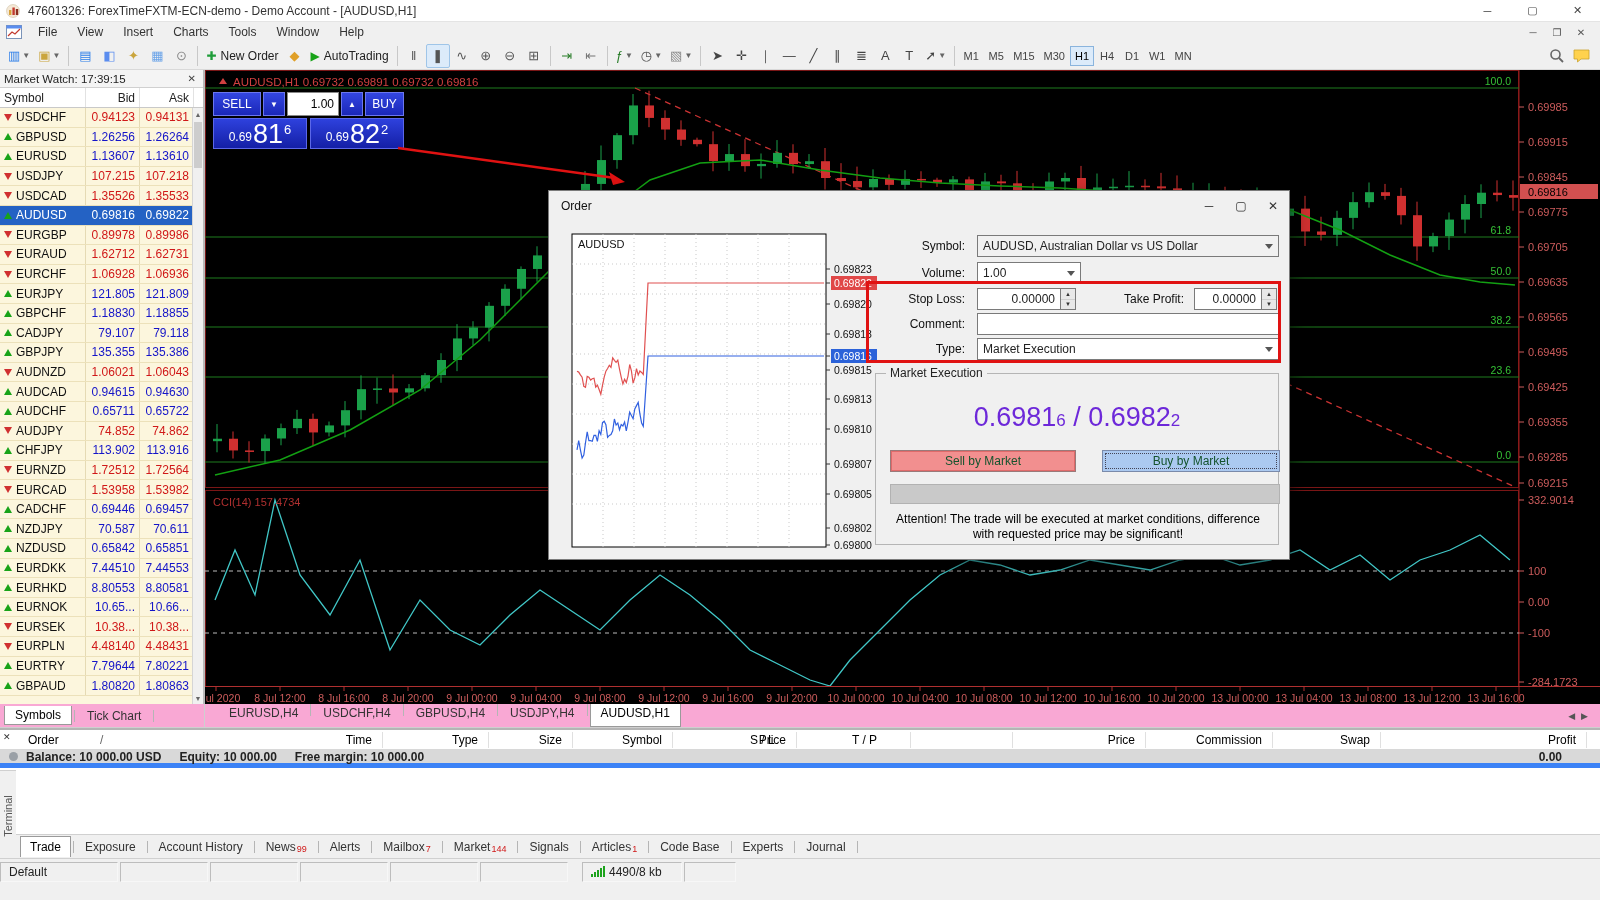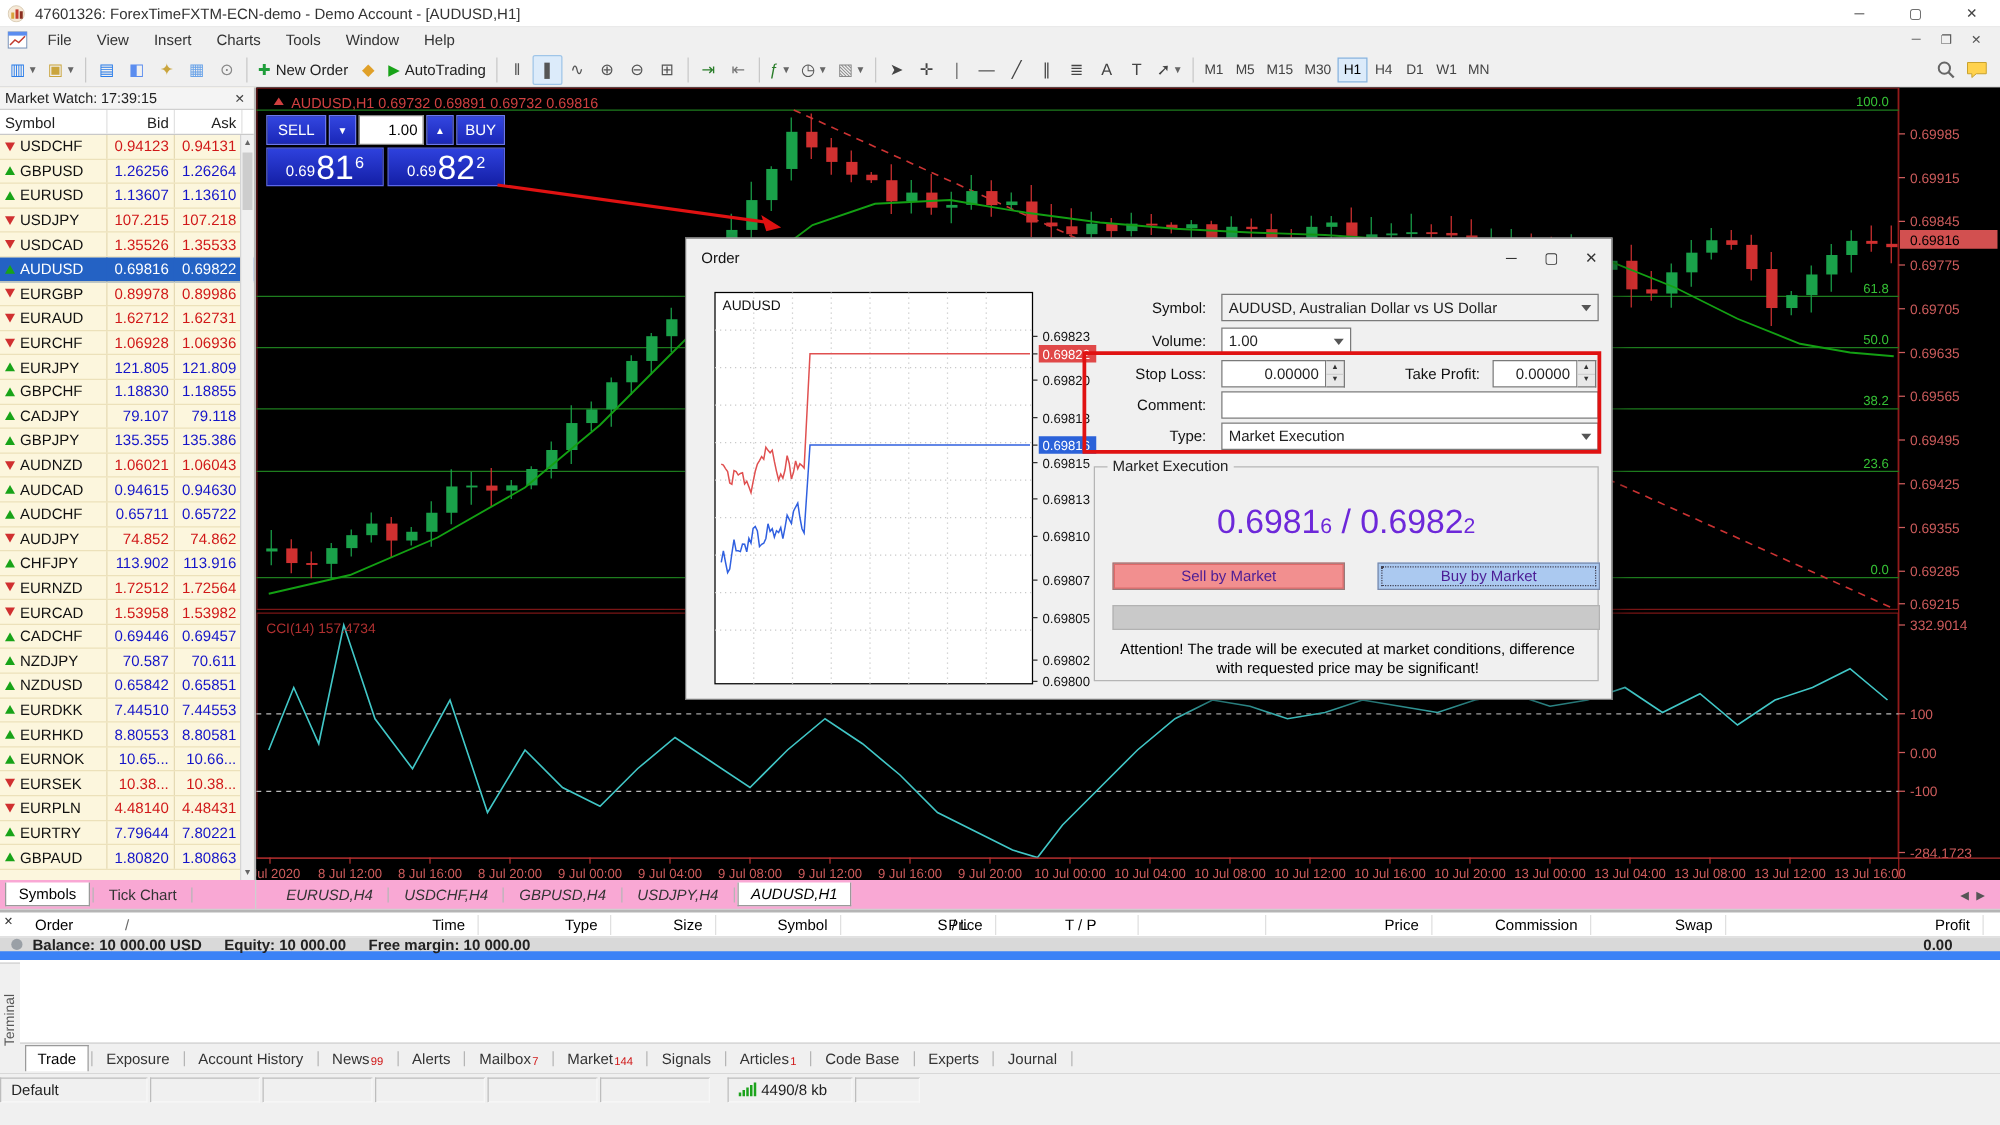--- a/index.html
+++ b/index.html
@@ -91,46 +91,46 @@
   .od-field { position:absolute; background:#fff; border:1px solid #7a7a7a; font-size:12px; display:flex; align-items:center; padding:0 5px; }
   .od-field.gray { background:#f1f1f1; }
   .od-field .chev { margin-left:auto; width:0; height:0; border-left:4px solid transparent; border-right:4px solid transparent; border-top:5px solid #555; }
   .spinner { position:absolute; width:15px; display:flex; flex-direction:column; border:1px solid #7a7a7a; border-left:none; background:#e8e8e8; }
   .spinner span { flex:1; display:flex; align-items:center; justify-content:center; font-size:6px; color:#333; border-bottom:1px solid #cfcfcf; }
   .spinner span:last-child { border-bottom:none; }
   #od-group { position:absolute; left:326px; top:182px; width:404px; height:172px; border:1px solid #b5b5b5; }
   #od-group legend { position:absolute; top:-8px; left:10px; background:#f0f0f0; padding:0 4px; font-size:12px; }
   #od-price { position:absolute; left:0; right:0; top:28px; text-align:center; color:#6d28d9; }
   #od-price .b { font-size:27px; } #od-price .s { font-size:17px; }
-  .exec-btn { position:absolute; height:22px; display:flex; align-items:center; justify-content:center; font-size:12px; color:#4c1d95; }
+  .exec-btn { position:absolute; height:22px; display:flex; align-items:center; justify-content:center; font-size:12px; color:#14532d; }
   #btn-sell { left:14px; top:76px; width:186px; background:#f28f8f; border:1px solid #997a7a; box-shadow:inset 0 0 0 1px #e06a6a; }
   #btn-buy { left:226px; top:76px; width:178px; background:#abc9f0; border:1px solid #7a8aaa; outline:1px dotted #445; outline-offset:-4px; }
   #od-bar { position:absolute; left:14px; top:110px; width:390px; height:20px; background:#c9c9c9; border:1px solid #b2b2b2; }
   #od-attn { position:absolute; left:10px; top:138px; width:384px; text-align:center; font-size:12px; color:#000; line-height:1.25; }
 
   
   #anno-rect { position:absolute; left:661px; top:211px; width:415px; height:82px; border:3px solid #e01212; z-index:50; pointer-events:none; }
   #anno-arrow { position:absolute; left:0; top:0; z-index:25; pointer-events:none; }
 
   
   #tabstrip { height:24px; background:#f9a8d4; border-bottom:1px solid #cfcfcf; display:flex; align-items:stretch; }
   #mw-tabs { width:205px; display:flex; align-items:center; padding-left:4px; border-right:1px solid #cfcfcf; }
   .btab { padding:2px 10px; color:#333; font-size:12px; position:relative; }
   .btab.active { background:#fff; border:1px solid #9a9a9a; border-top:none; font-size:12px; color:#000; }
   .tabsep { width:1px; height:12px; background:#b5b5b5; margin:0 2px; }
-  #chart-tabs { display:flex; align-items:center; padding-left:14px; flex:1;font-style:italic; }
+  #chart-tabs { display:flex; padding-left:14px; flex:1; }
   #tab-scroll { display:flex; align-items:center; gap:6px; padding-right:12px; color:#555; font-size:9px; }
 
   
   #terminal { height:130px; background:#fff; border-top:2px solid #b5b5b5; position:relative; }
   #t-close { position:absolute; left:3px; top:2px; font-size:9px; color:#333; }
   #t-headers { position:relative; height:20px; border-bottom:1px solid #d8d8d8; }
   #t-headers span { position:absolute; top:3px; font-size:12px; color:#000; }
   #t-headers .vsep { position:absolute; top:2px; width:1px; height:16px; background:#e0e0e0; }
-  #t-balance { position:relative; height:18px; background:#d9d9d9; border-bottom:7px solid #3b82f6; display:flex; align-items:center; font-weight:bold; }
+  #t-balance { position:relative; height:18px; background:#d9d9d9; border-bottom:5px solid #3b82f6; display:flex; align-items:center; font-weight:bold; }
   #t-balance .bicon { width:9px; height:9px; border-radius:50%; background:#9aa0a6; margin:0 8px 0 9px; border:1px solid #7e8differ4; }
   #t-balance span { margin-right:18px; }
   #t-balance .profit { position:absolute; right:20px; }
   #t-tabs { position:absolute; left:16px; right:0; bottom:0; height:24px; background:#f0f0f0; border-top:1px solid #d0d0d0; display:flex; align-items:center; padding-left:4px; }
   .t-tab { padding:3px 9px 3px 9px; color:#333; display:flex; align-items:flex-end; }
   .t-tab .badge { color:#d01818; font-size:9px; margin-left:1px; }
   .t-tab.active { background:#fff; border:1px solid #9a9a9a; border-bottom:none; color:#000; }
   #t-side { position:absolute; left:0; bottom:0; width:16px; height:88px; border-top:1px solid #d0d0d0; background:#f0f0f0; }
   #t-side .vtext { position:absolute; left:-29px; bottom:36px; transform:rotate(-90deg); transform-origin:center; width:74px; text-align:center; color:#555; font-size:11px; }
 

